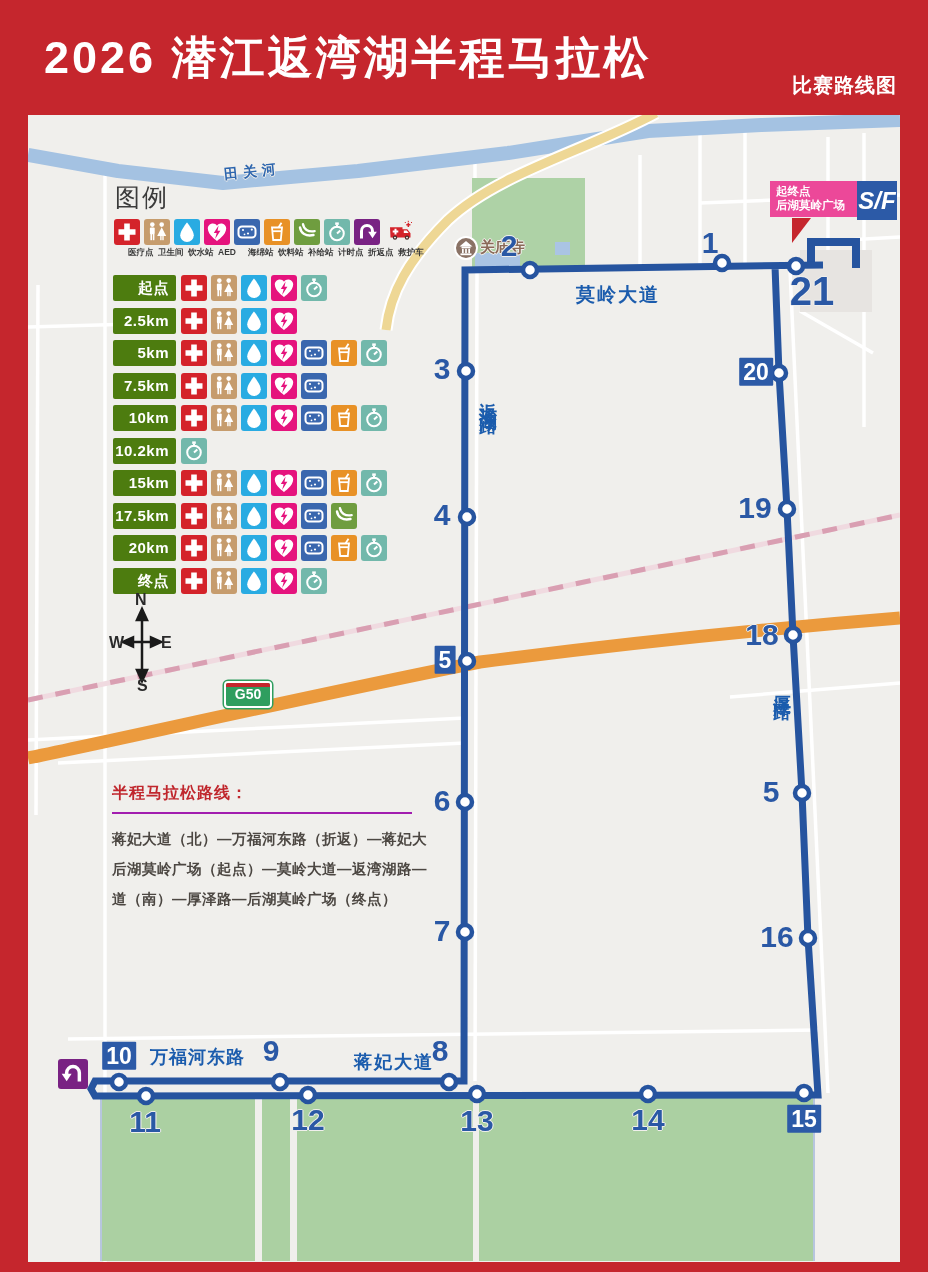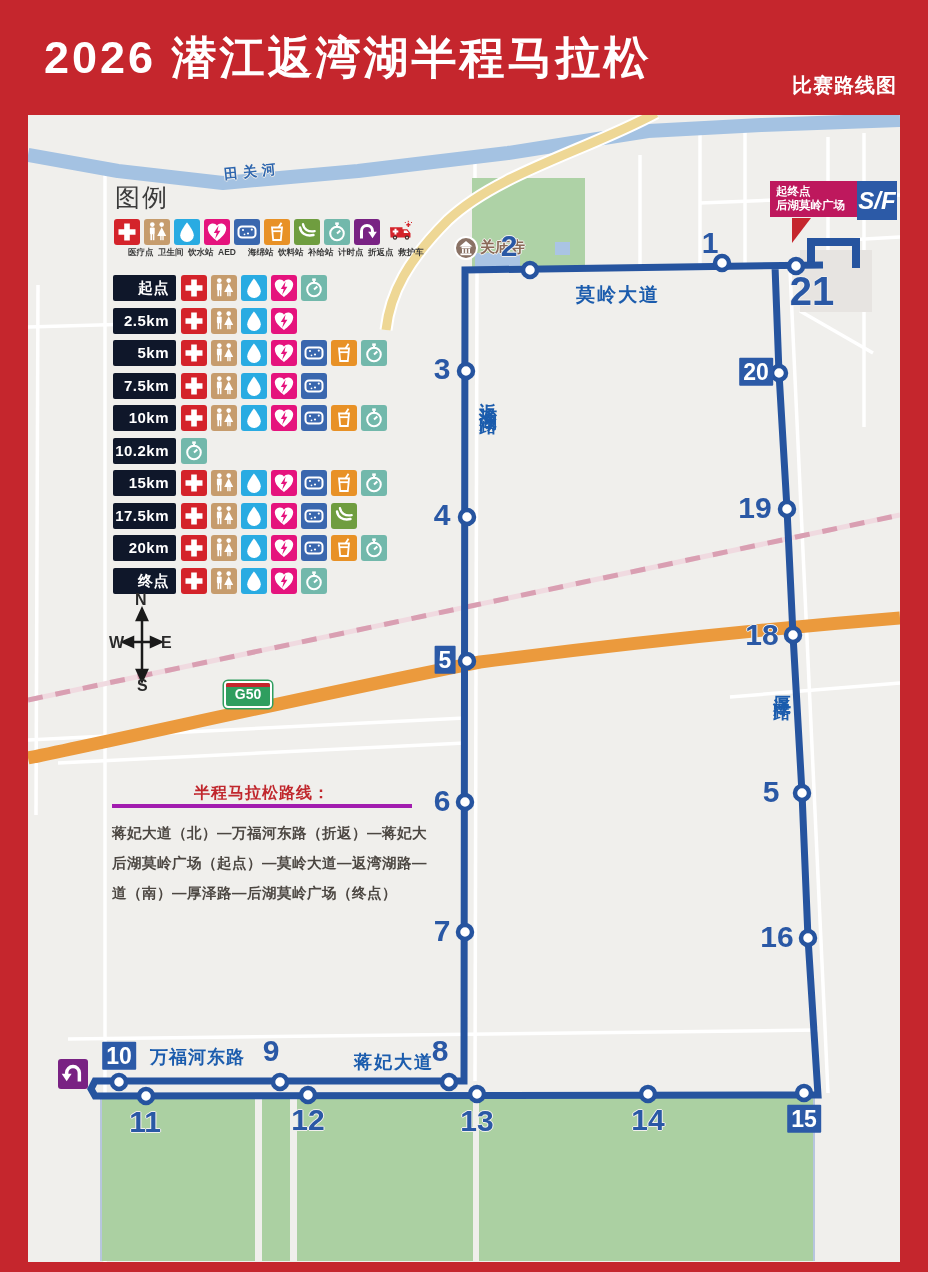--- a/index.html
+++ b/index.html
@@ -33,36 +33,36 @@
   .icon-sq{
     width:26px;height:26px;border-radius:3px;display:inline-block;vertical-align:top;
   }
   .icon-sq svg{width:26px;height:26px;display:block;}
   .icon-sq.plain{background:transparent;}
   .leg-label{font-size:8.5px;font-weight:bold;color:#3a3a3a;white-space:nowrap;margin-top:2px;margin-left:-4px;margin-right:-4px;padding-left:20px;}
   
   #station-table{position:absolute;left:85px;top:160px;}
   .st-row{display:flex;align-items:center;height:26px;margin-bottom:6.5px;}
   .st-label{
-    width:56px;height:26px;background:#0f172a;color:#fff;border-radius:2px;
+    width:56px;height:26px;background:#4d7c0f;color:#fff;border-radius:2px;
     font-size:15px;font-weight:bold;text-align:right;line-height:26px;
     padding-right:7px;margin-right:5px;letter-spacing:0.5px;
   }
   .st-row .icon-sq{margin-right:4px;}
   
   #compass{position:absolute;left:83px;top:478px;width:60px;height:100px;}
   #compass span{position:absolute;font-size:16px;font-weight:bold;color:#2a2a2a;}
   #compass .cn{left:24px;top:-2px;}
   #compass .cs{left:26px;top:84px;}
   #compass .cw{left:-2px;top:41px;}
   #compass .ce{left:50px;top:41px;}
   
   #route-info{position:absolute;left:84px;top:668px;width:300px;}
   .ri-title{color:#c0272d;font-size:16px;font-weight:bold;letter-spacing:1px;
-    border-bottom:4px solid #a21caf;margin-bottom:10px;text-align:center;}
+    border-bottom:2px solid #a21caf;padding-bottom:8px;margin-bottom:10px;}
   .ri-line{color:#4c4742;font-size:14.5px;font-weight:bold;letter-spacing:0.5px;line-height:30px;white-space:nowrap;}
   
   .road-label{position:absolute;color:#1b5cad;font-weight:bold;white-space:nowrap;
     text-shadow:0 1px 0 #f0efec,0 -1px 0 #f0efec,1px 0 0 #f0efec,-1px 0 0 #f0efec;}
   .lab-river{left:196px;top:48px;font-size:14px;letter-spacing:5px;color:#2e66ae;transform:rotate(-6deg);}
   .lab-moling{left:548px;top:167px;font-size:19px;letter-spacing:2px;}
   .lab-fanwanhu{left:448px;top:273px;font-size:18px;writing-mode:vertical-rl;text-orientation:upright;letter-spacing:5px;}
   .lab-houze{left:742px;top:566px;font-size:18px;writing-mode:vertical-rl;text-orientation:upright;letter-spacing:4px;}
   .lab-wanfuhe{left:122px;top:930px;font-size:18px;letter-spacing:1px;}
   .lab-jiangfei{left:326px;top:935px;font-size:18px;letter-spacing:2px;}
@@ -70,21 +70,21 @@
   
   #g50{
     position:absolute;left:196px;top:566px;width:44px;height:23px;
     background:#2f9e5f;border:2px solid #fff;border-radius:4px;
     box-shadow:0 0 0 1.5px #2f9e5f;
     color:#fff;font-size:14px;font-weight:bold;text-align:center;line-height:23px;
   }
   #g50::before{content:"";position:absolute;left:0;top:0;width:100%;height:4px;background:#c5262d;border-radius:2px 2px 0 0;}
   
   #sf-callout{position:absolute;left:742px;top:66px;display:flex;}
-  .sf-red{background:#be185d;color:#fff;width:87px;height:36px;padding:3px 5px 0 6px;box-sizing:border-box;}
+  .sf-red{background:#ec4899;color:#fff;width:87px;height:36px;padding:3px 5px 0 6px;box-sizing:border-box;}
   .sf-red div{font-size:11.5px;font-weight:bold;line-height:14px;white-space:nowrap;}
   .sf-blue{background:#2c5aa7;color:#fff;width:40px;height:39px;font-size:24px;font-weight:bold;font-style:italic;
     text-align:center;line-height:39px;}
   #sf-pointer{position:absolute;left:764px;top:103px;width:0;height:0;
     border-top:25px solid #c5262d;border-right:19px solid transparent;}
   
   .km{position:absolute;transform:translate(-50%,-50%);color:#2a58a5;font-size:30px;font-weight:bold;white-space:nowrap;
       text-shadow:0 1px 0 #f0efec,0 -1px 0 #f0efec,1px 0 0 #f0efec,-1px 0 0 #f0efec;}
   .km.boxed{background:#2c5aa7;color:#fff;font-size:23px;padding:1px 4px;text-shadow:none;border-radius:1px;line-height:1.15;}
   .km.big{font-size:40px;}

